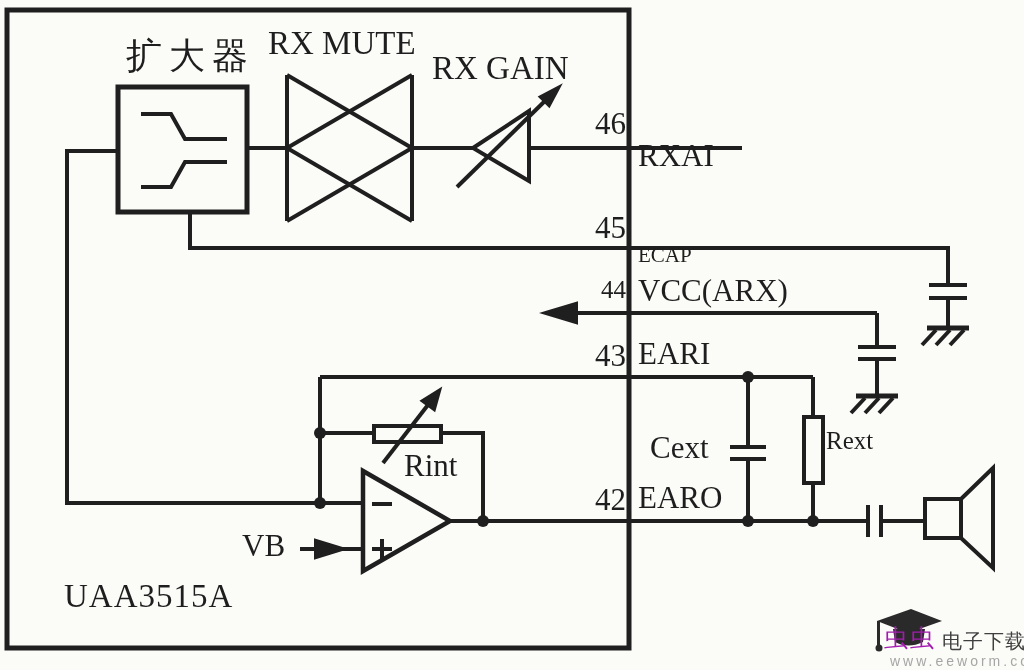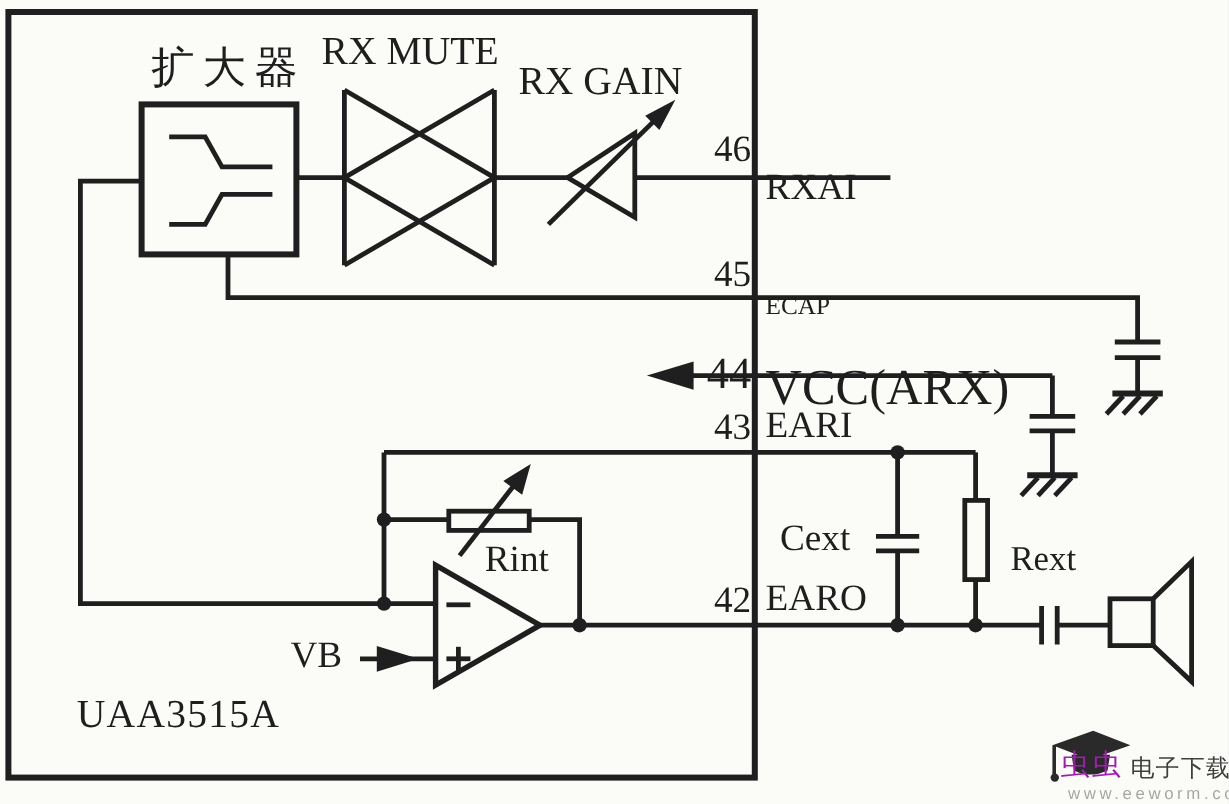--- a/index.html
+++ b/index.html
@@ -150,33 +150,33 @@
       </g>
     </g>
   </svg>
 
   <div class="lbl cjk" style="left:126px;top:38px;font-size:36px;letter-spacing:7px;">扩大器</div>
   <div class="lbl" style="left:432px;top:52px;font-size:33px;">RX GAIN</div>
   <div class="lbl" style="left:268px;top:27px;font-size:33px;">RX MUTE</div>
 
   <div class="lbl pin-num" style="left:584px;top:108px;font-size:31px;">46</div>
   <div class="lbl pin-num" style="left:584px;top:212px;font-size:31px;">45</div>
-  <div class="lbl pin-num" style="left:584px;top:277px;font-size:37px;margin-top:16px;">44</div>
+  <div class="lbl pin-num" style="left:584px;top:277px;font-size:25px;">44</div>
   <div class="lbl pin-num" style="left:584px;top:340px;font-size:31px;">43</div>
   <div class="lbl pin-num" style="left:584px;top:484px;font-size:31px;">42</div>
 
   <div class="lbl" style="left:638px;top:108px;font-size:31px;margin-top:32px;">RXAI</div>
   <div class="lbl" style="left:638px;top:210px;font-size:21px;margin-top:35px;">ECAP</div>
-  <div class="lbl" style="left:638px;top:275px;font-size:42px;margin-top:28px;">VCC(ARX)</div>
+  <div class="lbl" style="left:638px;top:275px;font-size:31px;">VCC(ARX)</div>
   <div class="lbl" style="left:638px;top:338px;font-size:31px;">EARI</div>
   <div class="lbl" style="left:638px;top:482px;font-size:31px;">EARO</div>
 
   <div class="lbl" style="left:404px;top:450px;font-size:31px;">Rint</div>
   <div class="lbl" style="left:650px;top:432px;font-size:31px;">Cext</div>
-  <div class="lbl" style="left:826px;top:452px;font-size:29px;padding-left:16px;">Rext</div>
+  <div class="lbl" style="left:826px;top:428px;font-size:25px;">Rext</div>
   <div class="lbl" style="left:242px;top:530px;font-size:31px;">VB</div>
   <div class="lbl" style="left:54px;top:580px;font-size:33px;letter-spacing:1px;margin-left:10px;">UAA3515A</div>
 
   <div class="lbl cjk" style="left:884px;top:626px;font-size:24px;letter-spacing:2px;color:#a21caf;">虫虫</div>
   <div class="lbl cjk" style="left:942px;top:631px;font-size:20px;letter-spacing:1px;color:#3f3f3f;">电子下载站</div>
   <div class="lbl wm" style="left:890px;top:654px;font-size:14px;letter-spacing:3px;color:#a6a6a6;">www.eeworm.com.</div>
 
 </div>
 
 </body></html>

